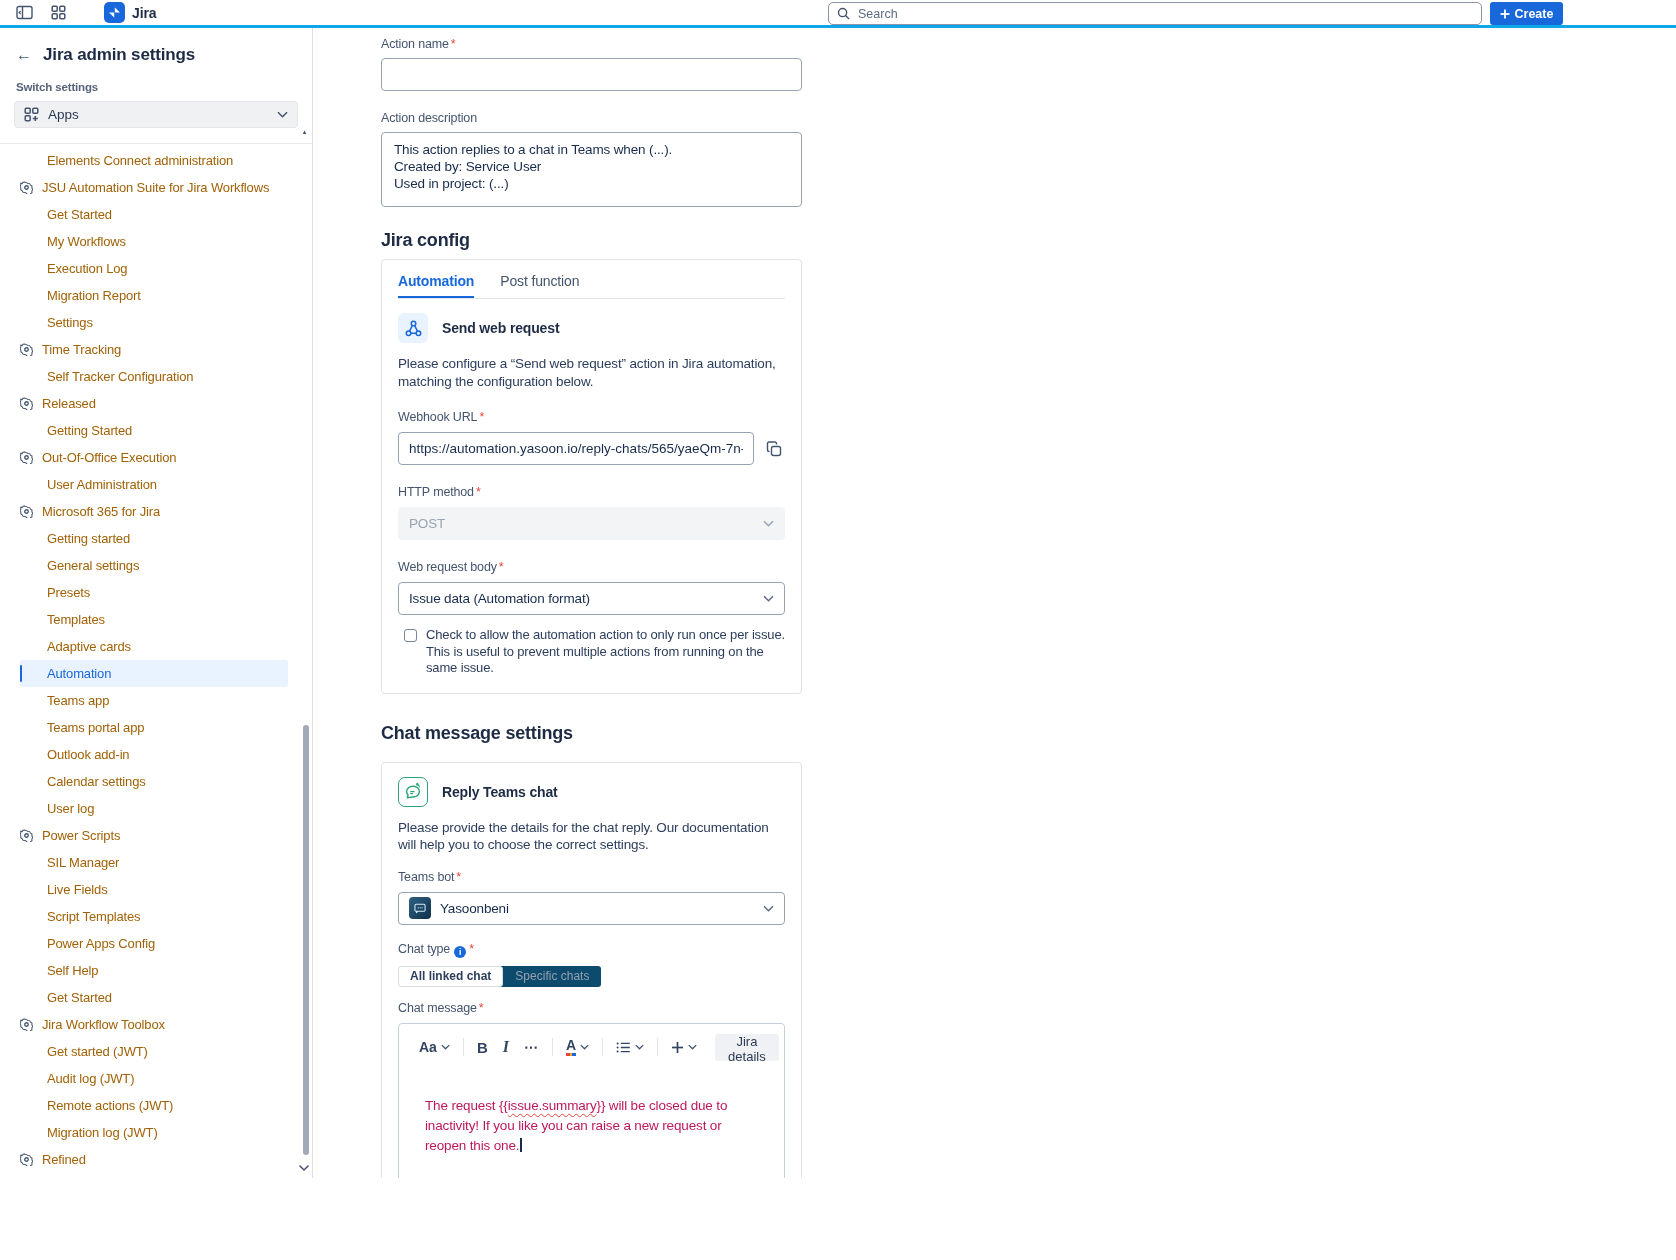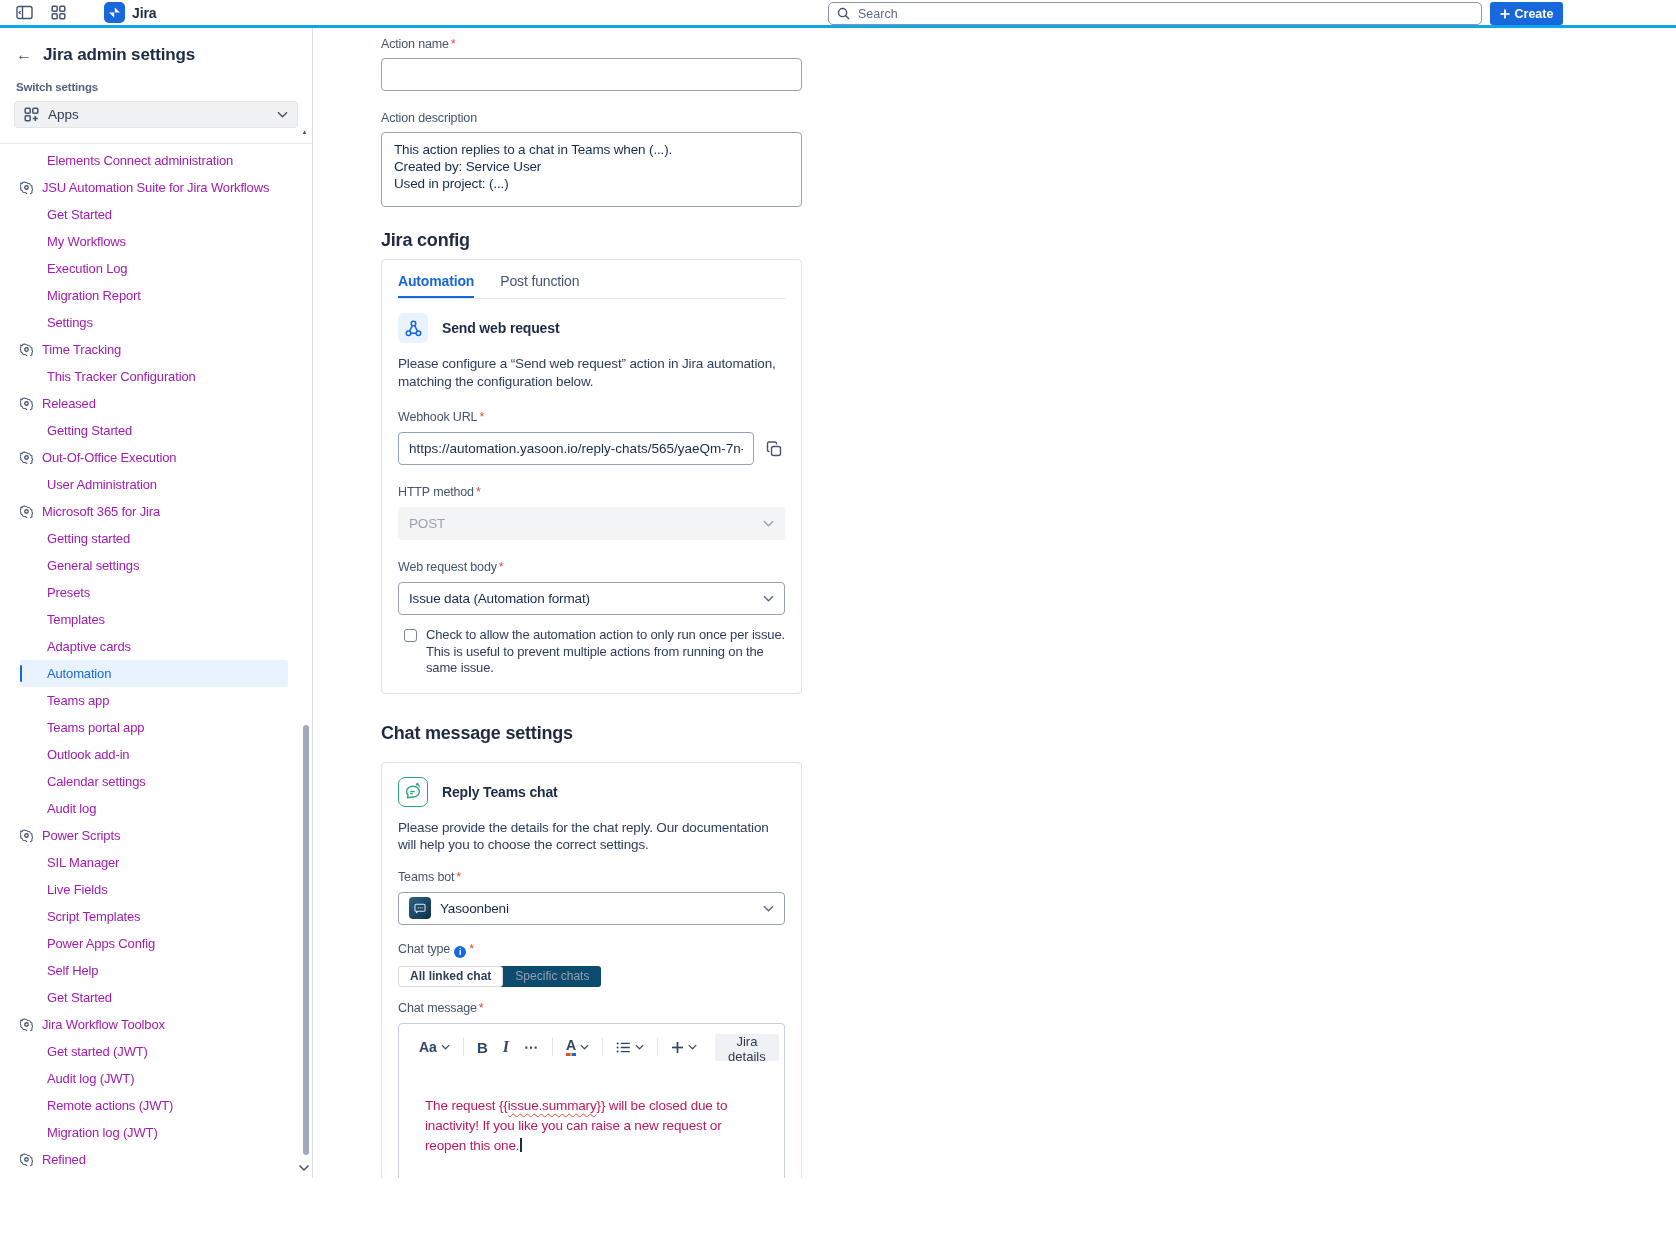--- a/index.html
+++ b/index.html
@@ -46,21 +46,21 @@
   .switch-label { padding:16px 16px 6px 16px; font-size:11.5px; font-weight:700; color:#57637a; }
   .apps-btn {
     margin:2px 14px 8px 14px; height:27px; background:#f0f1f3; border:1px solid #e3e5e9; border-radius:4px;
     display:flex; align-items:center; gap:9px; padding:0 9px; font-size:13.5px; color:#2c3a54;
     font-family:inherit; cursor:pointer; width:calc(100% - 28px);
   }
   .apps-btn .chev { margin-left:auto; }
   .nav-list { flex:1; overflow:hidden; padding-top:3px; }
   .nav-item {
     display:flex; align-items:center; height:27px; margin:0 24px 0 20px;
-    border-radius:3px; font-size:13px; color:#a21caf; cursor:pointer; position:relative;
+    border-radius:3px; font-size:13px; color:#a16207; cursor:pointer; position:relative;
   }
   .nav-item.parent { gap:9px; }
   .nav-item.child { padding-left:27px; }
   .nav-item.selected { background:#e9f2ff; color:#1868db; font-weight:500; }
   .nav-item.selected::before { content:""; position:absolute; left:0; top:5px; bottom:5px; width:2px; background:#1868db; border-radius:1px; }
   .nav-label { white-space:nowrap; overflow:hidden; }
   .app-ic { display:inline-flex; flex:none; color:#44546f; }
   .scroll-thumb { position:absolute; right:3px; top:697px; width:6px; height:430px; background:#a2aab7; border-radius:3px; cursor:pointer; }
   .scroll-up-ind { position:absolute; right:6px; top:100px; font-size:7px; color:#44546f; }
   .scroll-down-ind { position:absolute; right:2px; bottom:6px; color:#44546f; cursor:pointer; background:none; border:none; padding:0; }
@@ -260,21 +260,21 @@
     <span class="app-ic">
       <svg width="13" height="13" viewBox="0 0 14 14" fill="none" stroke="currentColor" stroke-width="1.1">
         <path d="M7 1.2l1.7.9 1.9.15.95 1.6L13.2 5l-.15 1.9.8 1.7-.8 1.7.15 1.9-1.55 1.15-.95 1.6-1.9.15L7 12.8l-1.7-.9-1.9-.15-.95-1.6L.8 9l.15-1.9-.8-1.7.8-1.7L.8 1.8 2.35 2.25l.95-1.6 1.9-.15z" transform="translate(0,0.6) scale(0.98)"></path>
         <circle cx="7" cy="7" r="1.9" stroke-width="1.4"></circle>
       </svg>
     </span>
     <span class="nav-label">Time Tracking</span>
   </div>
           <div class="nav-item child">
 
-    <span class="nav-label">This Tracker Configuration</span>
+    <span class="nav-label">Self Tracker Configuration</span>
   </div>
           <div class="nav-item parent">
     <span class="app-ic">
       <svg width="13" height="13" viewBox="0 0 14 14" fill="none" stroke="currentColor" stroke-width="1.1">
         <path d="M7 1.2l1.7.9 1.9.15.95 1.6L13.2 5l-.15 1.9.8 1.7-.8 1.7.15 1.9-1.55 1.15-.95 1.6-1.9.15L7 12.8l-1.7-.9-1.9-.15-.95-1.6L.8 9l.15-1.9-.8-1.7.8-1.7L.8 1.8 2.35 2.25l.95-1.6 1.9-.15z" transform="translate(0,0.6) scale(0.98)"></path>
         <circle cx="7" cy="7" r="1.9" stroke-width="1.4"></circle>
       </svg>
     </span>
     <span class="nav-label">Released</span>
   </div>
@@ -339,21 +339,21 @@
           <div class="nav-item child">
 
     <span class="nav-label">Outlook add-in</span>
   </div>
           <div class="nav-item child">
 
     <span class="nav-label">Calendar settings</span>
   </div>
           <div class="nav-item child">
 
-    <span class="nav-label">Audit log</span>
+    <span class="nav-label">User log</span>
   </div>
           <div class="nav-item parent">
     <span class="app-ic">
       <svg width="13" height="13" viewBox="0 0 14 14" fill="none" stroke="currentColor" stroke-width="1.1">
         <path d="M7 1.2l1.7.9 1.9.15.95 1.6L13.2 5l-.15 1.9.8 1.7-.8 1.7.15 1.9-1.55 1.15-.95 1.6-1.9.15L7 12.8l-1.7-.9-1.9-.15-.95-1.6L.8 9l.15-1.9-.8-1.7.8-1.7L.8 1.8 2.35 2.25l.95-1.6 1.9-.15z" transform="translate(0,0.6) scale(0.98)"></path>
         <circle cx="7" cy="7" r="1.9" stroke-width="1.4"></circle>
       </svg>
     </span>
     <span class="nav-label">Power Scripts</span>
   </div>

